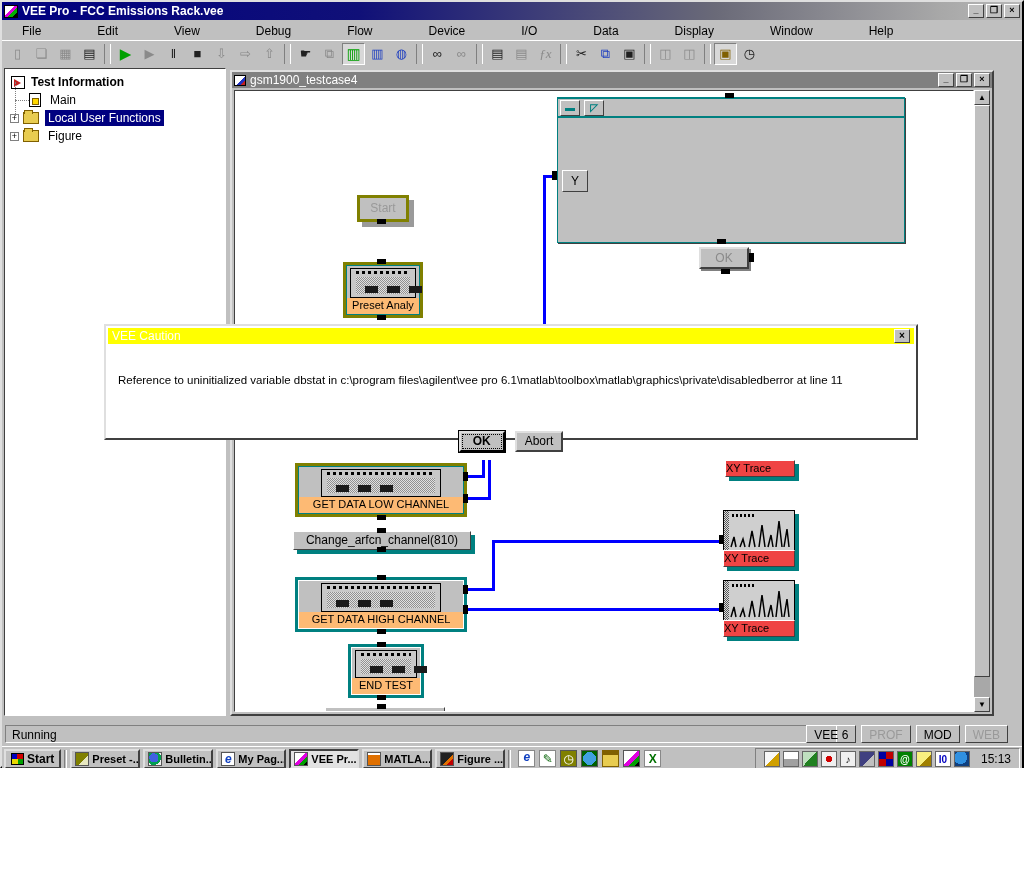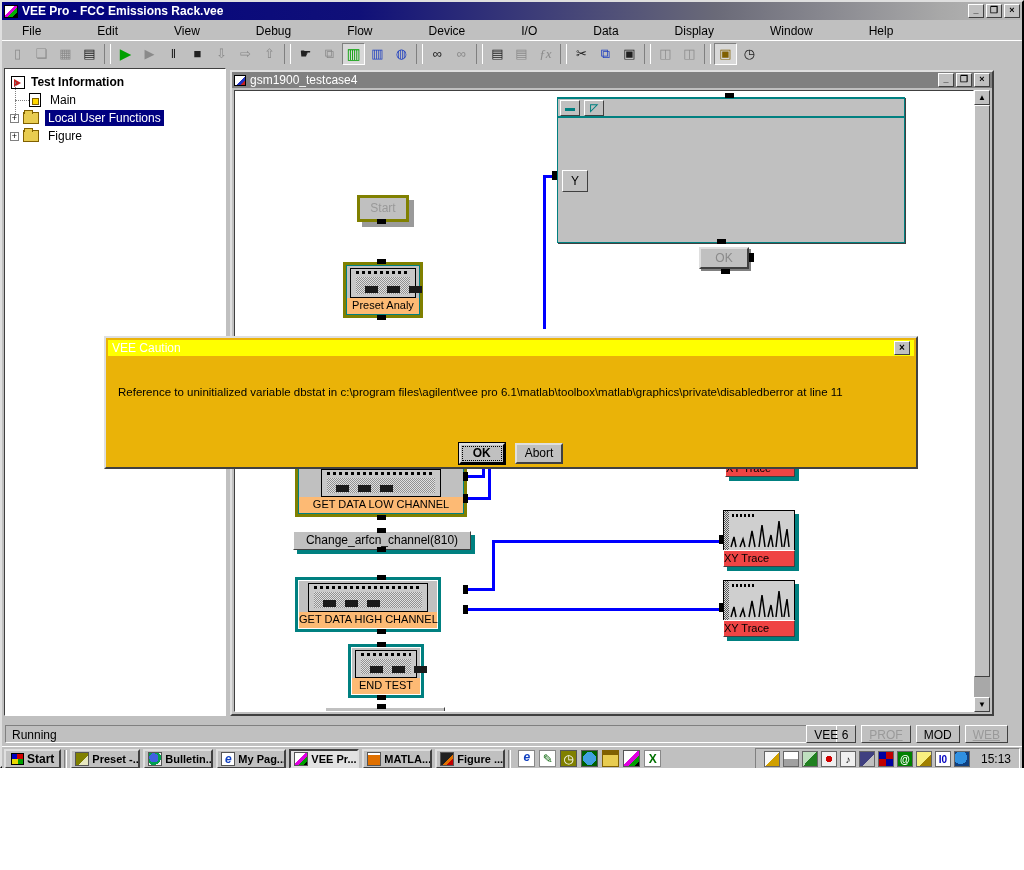--- a/index.html
+++ b/index.html
@@ -114,39 +114,39 @@
     font-size:11px; text-align:left; line-height:15px; }
   .xy-blk { box-shadow:4px 4px 0 #008080; }
   .xy-icon { height:40px; background:#cfcfcf; border:1px solid #000; border-bottom:none; position:relative; }
   .xy-icon::before { content:""; position:absolute; left:0; top:0; bottom:0; width:5px;
     background:repeating-conic-gradient(#555 0% 25%,#ddd 0% 50%) 0 0/2px 2px; }
   .xy-icon::after { content:""; position:absolute; left:8px; top:3px; width:22px; height:3px;
     background:repeating-linear-gradient(90deg,#000 0 2px,transparent 2px 4px); }
   .xy-icon svg { position:absolute; left:5px; bottom:1px; }
 
   
-  .dialog { position:absolute; left:102px; top:322px; width:814px; height:133px; z-index:40;
-    background:#eab308; border:2px solid; border-color:#dfdfdf #404040 #404040 #dfdfdf;margin-top:12px; }
+  .dialog { position:absolute; left:102px; top:322px; width:814px; height:116px; z-index:40;
+    background:#ffffff; border:2px solid; border-color:#dfdfdf #404040 #404040 #dfdfdf; }
   .dlg-tb { position:absolute; left:2px; top:2px; right:2px; height:16px; background:#ffff00; color:#fff;
     font-size:12px; padding:1px 4px; display:flex; align-items:center; }
   .dlg-x { margin-left:auto; width:16px; height:14px; background:#c0c0c0; border:1px solid; border-color:#fff #404040 #404040 #fff;
     color:#000; font-size:10px; font-weight:bold; line-height:12px; text-align:center; }
   .dlg-msg { position:absolute; left:12px; top:48px; right:8px; font-size:11.5px; color:#000; white-space:nowrap; overflow:hidden; }
   .dlg-btns { position:absolute; left:0; right:0; top:105px; display:flex; justify-content:center; gap:10px; }
   .btn95 { min-width:46px; height:21px; background:#c0c0c0; border:2px solid; border-color:#dfdfdf #404040 #404040 #dfdfdf;
     font-size:12px; text-align:center; line-height:17px; padding:0 8px; }
   .btn95.focus { font-weight:bold; outline:1px dotted #000; outline-offset:-4px; border-color:#dfdfdf #000 #000 #dfdfdf; box-shadow:0 0 0 1px #000; }
 
   
   .statusrow { position:absolute; left:0; top:722px; right:0; height:20px; background:#c0c0c0; }
   .status-run { position:absolute; left:3px; top:1px; width:832px; height:18px; font-size:12px; padding:2px 6px;
     border:1px solid; border-color:#808080 #fff #fff #808080; }
   .inds { position:absolute; right:14px; top:1px; display:flex; gap:5px; }
   .ind { height:18px; padding:2px 7px; font-size:12px; border:1px solid; border-color:#fff #404040 #404040 #fff; color:#000; }
-  .ind.off { color:#9a9a9a;text-decoration:underline; }
+  .ind.off { color:#9a9a9a; }
 
   .taskbar { position:absolute; left:0; top:744px; right:0; height:24px; background:#c0c0c0; border-top:1px solid #fff;
     display:flex; align-items:center; padding:1px 2px; gap:3px; }
   .start-btn { height:20px; display:flex; align-items:center; gap:3px; padding:0 5px; font-weight:bold; font-size:12px;
     background:#c0c0c0; border:2px solid; border-color:#dfdfdf #404040 #404040 #dfdfdf; }
   .flag { width:13px; height:12px; background:conic-gradient(#d00000 0 90deg,#00a000 90deg 180deg,#e8d800 180deg 270deg,#0000c0 270deg); border:1px solid #000; }
   .tb-sep2 { width:3px; height:18px; border-left:1px solid #808080; border-right:1px solid #fff; }
   .task { width:70px; height:20px; display:flex; align-items:center; gap:3px; padding:0 3px; font-size:11px; font-weight:bold;
     background:#c0c0c0; border:2px solid; border-color:#dfdfdf #404040 #404040 #dfdfdf; overflow:hidden; white-space:nowrap; }
   .task.active { border-color:#404040 #dfdfdf #dfdfdf #404040; background:#e2e2e2; }
@@ -347,21 +347,21 @@
           </div>
         </div>
         <div class="nub" style="left:142px;top:424px"></div>
         <div class="nub-s" style="left:228px;top:381px"></div>
         <div class="nub-s" style="left:228px;top:403px"></div>
 
         <div class="vee-obj call-blk" style="left:58px;top:440px;width:178px;height:19px;line-height:17px">Change_arfcn_channel(810)</div>
         <div class="nub" style="left:142px;top:437px"></div>
         <div class="nub" style="left:142px;top:456px"></div>
 
-        <div class="vee-obj instr-blk teal tealb" style="left:60px;top:486px;width:146px;height:55px">
+        <div class="vee-obj instr-blk teal tealb" style="left:60px;top:486px;width:172px;height:55px">
           <div class="inner">
             <div class="instr" style="width:120px;height:30px">
                 <i class="dither"></i>
               </div>
             <div class="blk-label">GET DATA HIGH CHANNEL</div>
           </div>
         </div>
         <div class="nub" style="left:142px;top:484px"></div>
         <div class="nub" style="left:142px;top:538px"></div>
         <div class="nub-s" style="left:228px;top:494px"></div>

